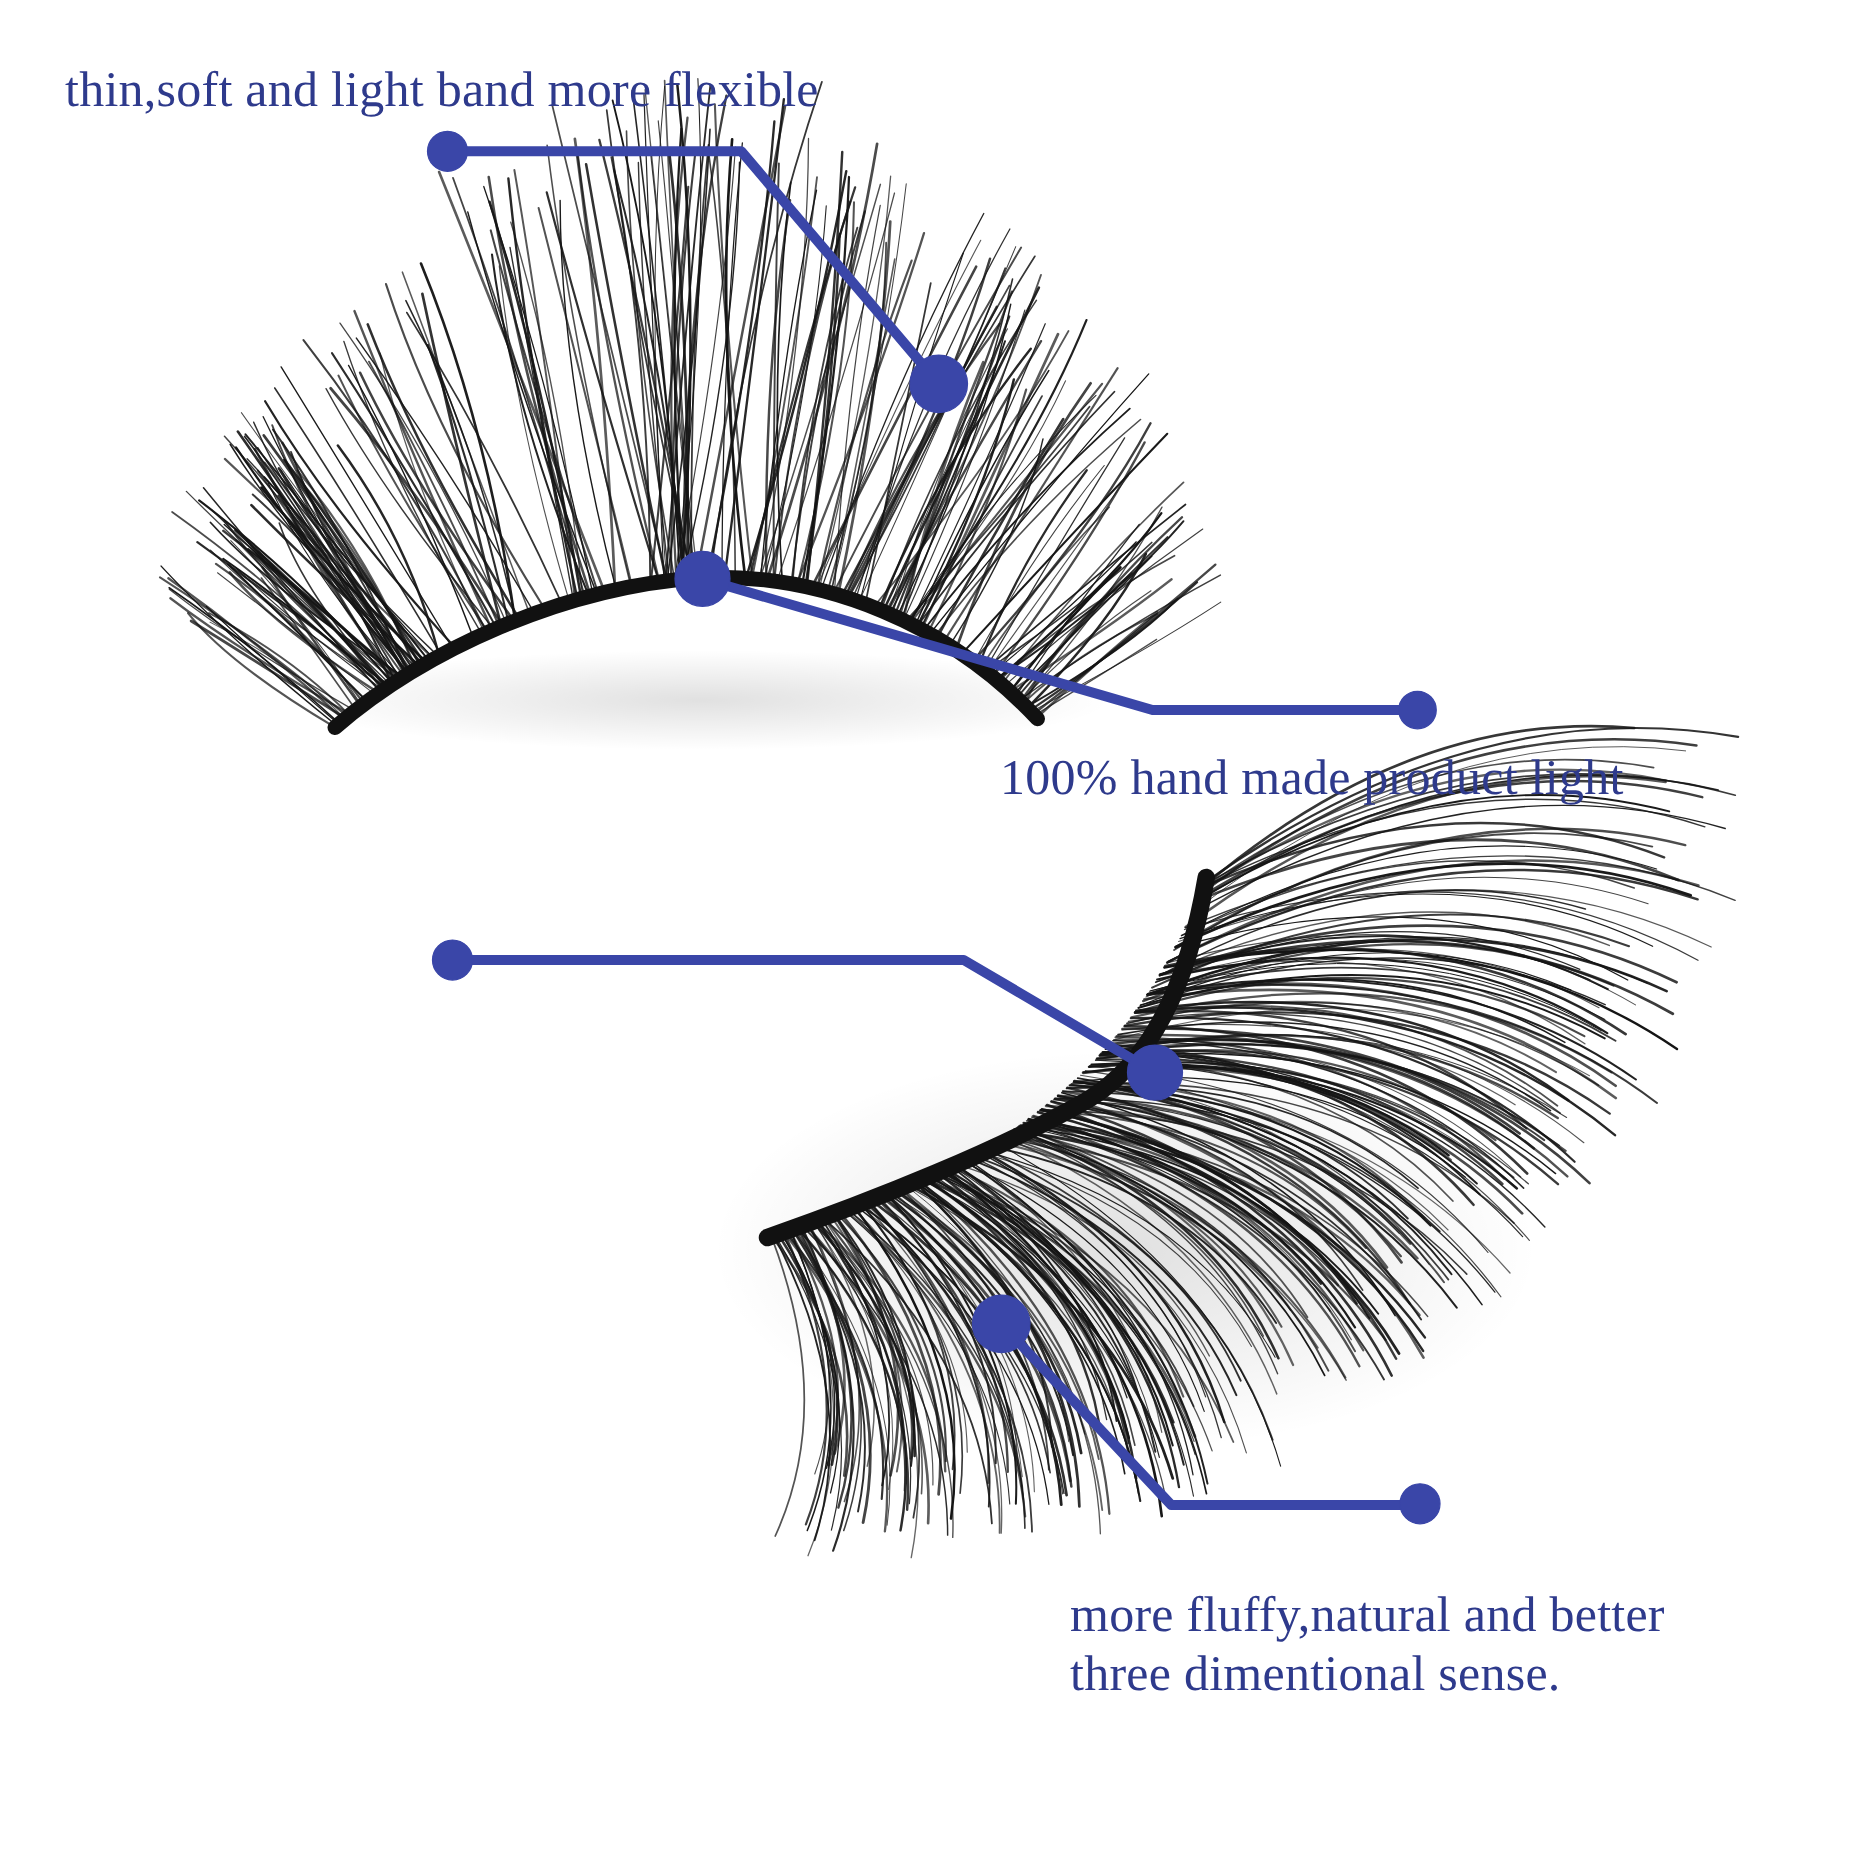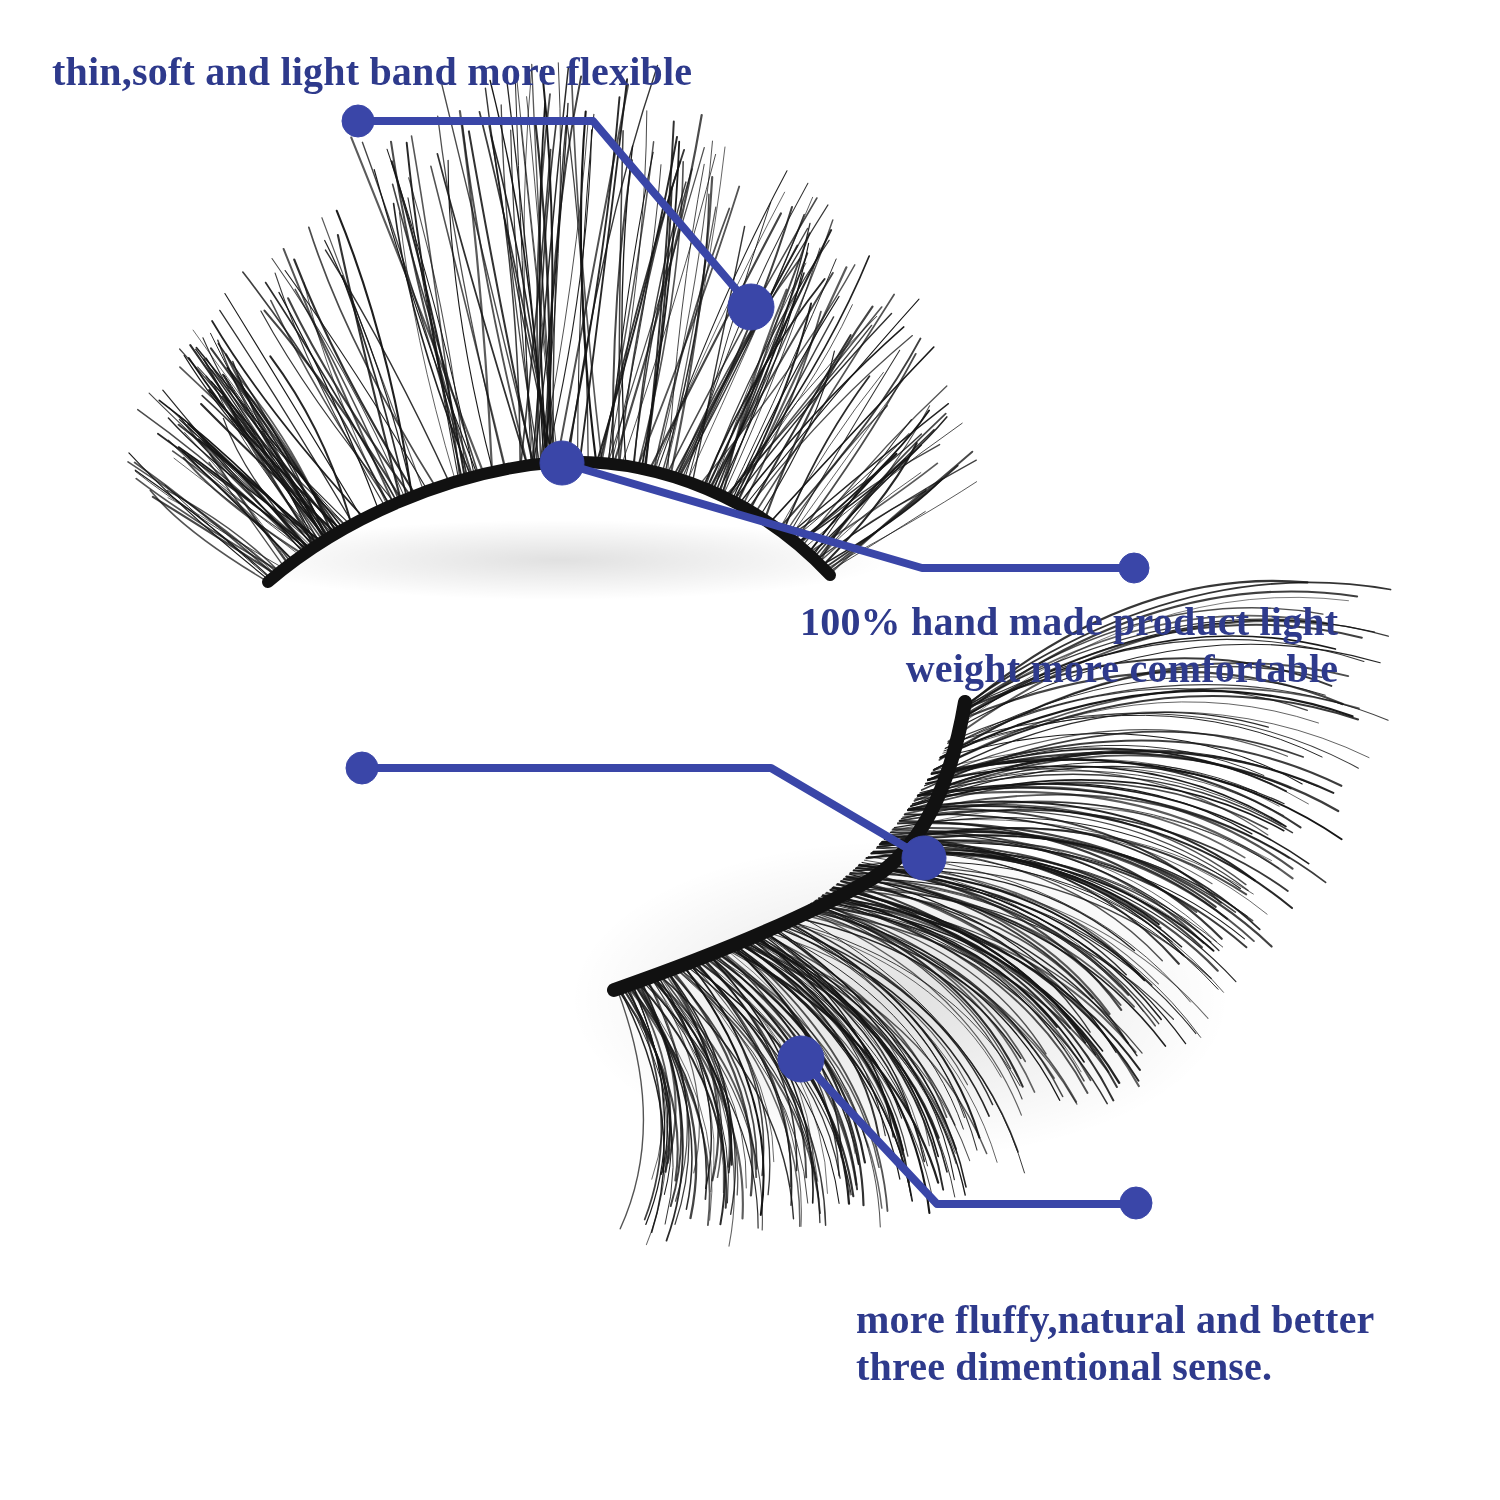--- a/index.html
+++ b/index.html
@@ -2,32 +2,32 @@
 <html><head>
   <meta charset="utf-8">
   <style>
     html, body { margin: 0; padding: 0; background: #ffffff; }
     body { width: 1500px; height: 1500px; position: relative; overflow: hidden; }
     .stage { position: absolute; left: 0; top: 0; width: 1500px; height: 1500px; }
     .art { position: absolute; left: 0; top: 0; width: 1500px; height: 1500px; }
     .label {
       position: absolute;
       font-family: "Liberation Serif", "DejaVu Serif", serif;
-      font-weight: bold;
+      font-weight: normal;
       color: #2e3a8c;
       font-size: 40px;
       line-height: 47px;
       white-space: nowrap;
       letter-spacing: 0.2px;
     }
     .label span { display: block; }
     #label-1 { left: 52px; top: 48px; }
     #label-2 { left: 800px; top: 598px; text-align: right; }
     #label-3 { left: 90px; top: 798px; }
-    #label-4 { left: 856px; top: 1268px; margin-top: 28px; }
+    #label-4 { left: 856px; top: 1268px; }
   </style>
 </head>
 <body>
 
 <div class="stage">
 
   <svg class="art" viewBox="0 0 1500 1500" xmlns="http://www.w3.org/2000/svg">
     <defs>
       <radialGradient id="shadow1" cx="0.5" cy="0.5" r="0.5">
         <stop offset="0" stop-color="#000" stop-opacity="0.12"></stop>
@@ -630,19 +630,18 @@
       <circle cx="801" cy="1059" r="23"></circle>
       <circle cx="1136" cy="1203" r="16"></circle>
     </g>
   </svg>
 
   <div class="label" id="label-1">
     <span>thin,soft and light band more flexible</span>
   </div>
   <div class="label" id="label-2">
     <span>100% hand made product light</span>
-    <span>weight more comfortable</span>
   </div>
   <div class="label" id="label-4">
     <span>more fluffy,natural and better</span>
     <span>three dimentional sense.</span>
   </div>
 </div>
 
 </body></html>

